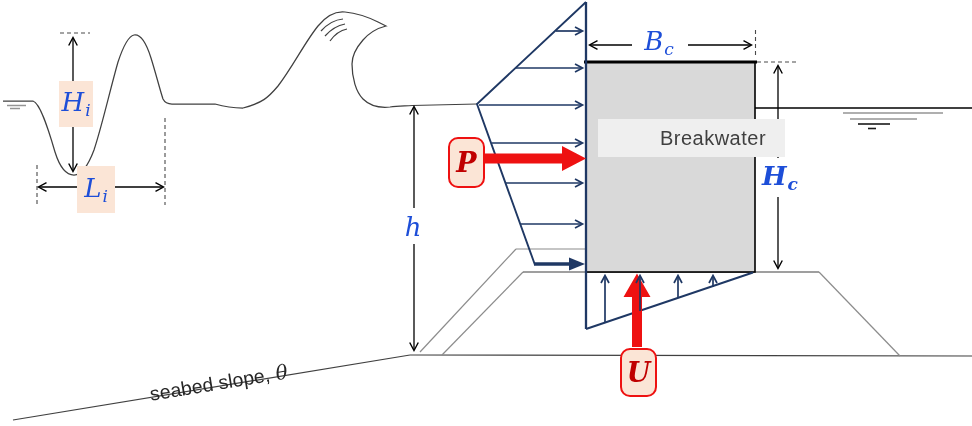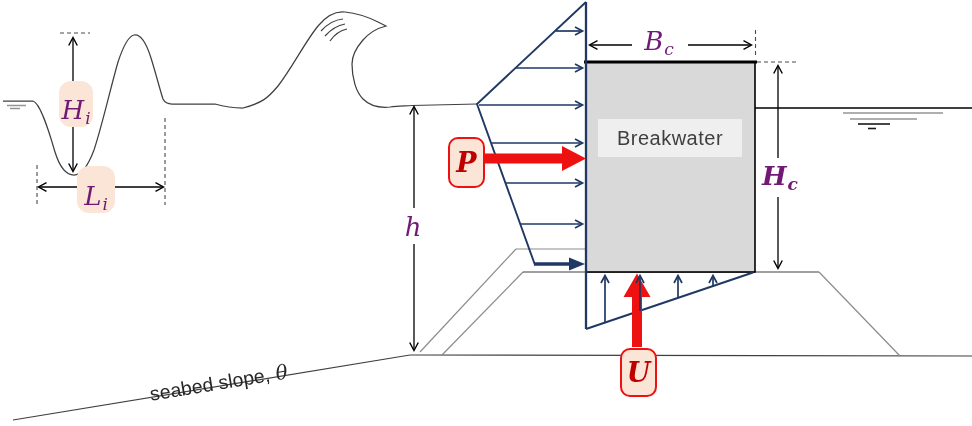--- a/index.html
+++ b/index.html
@@ -20,27 +20,27 @@
   .ln-dash{stroke:#4a4a4a;stroke-width:1.1;stroke-dasharray:4 3;fill:none;}
   .wave{stroke:#404040;stroke-width:1.25;fill:none;}
   .watergray{stroke:#949494;stroke-width:1.5;fill:none;}
   .waterdark{stroke:#1a1a1a;stroke-width:1.6;fill:none;}
   .red-shape{fill:var(--red);stroke:none;}
   .navy-fill{fill:var(--navy);stroke:none;}
   .caisson{fill:var(--wall_fill);stroke:#000;stroke-width:1.6;}
 
   .lab{position:absolute;display:flex;align-items:center;justify-content:center;}
   .math{font-family:"DejaVu Serif","Liberation Serif",serif;font-style:italic;
-        font-size:26px;color:#701a75;line-height:1;}
+        font-size:26px;color:#1d4ed8;line-height:1;}
   .math .sub{font-size:17px;vertical-align:-5px;margin-left:1px;}
-  .tag{background:var(--peach);border-radius:12px;align-items:flex-end;}
+  .tag{background:var(--peach);border-radius:0;}
   .forcebox{background:var(--peach);border:2.5px solid var(--red);border-radius:10px;}
   .forcebox .math{font-weight:bold;color:var(--dark_red);font-size:27px;}
   #breakwater-label{background:var(--wall_label_bg);color:var(--ink);
-        font-size:20px;letter-spacing:0.5px;}
+        font-size:20px;letter-spacing:0.5px;padding-left:43px;}
   #seabed-label{color:#262626;font-size:19.5px;transform:rotate(-9.3deg);
         transform-origin:left top;white-space:pre;}
   #seabed-label .theta{font-family:"DejaVu Serif","Liberation Serif",serif;
         font-style:italic;font-size:20px;margin-left:6px;}
 </style>
 </head>
 <body>
 
 <div id="stage">
 

